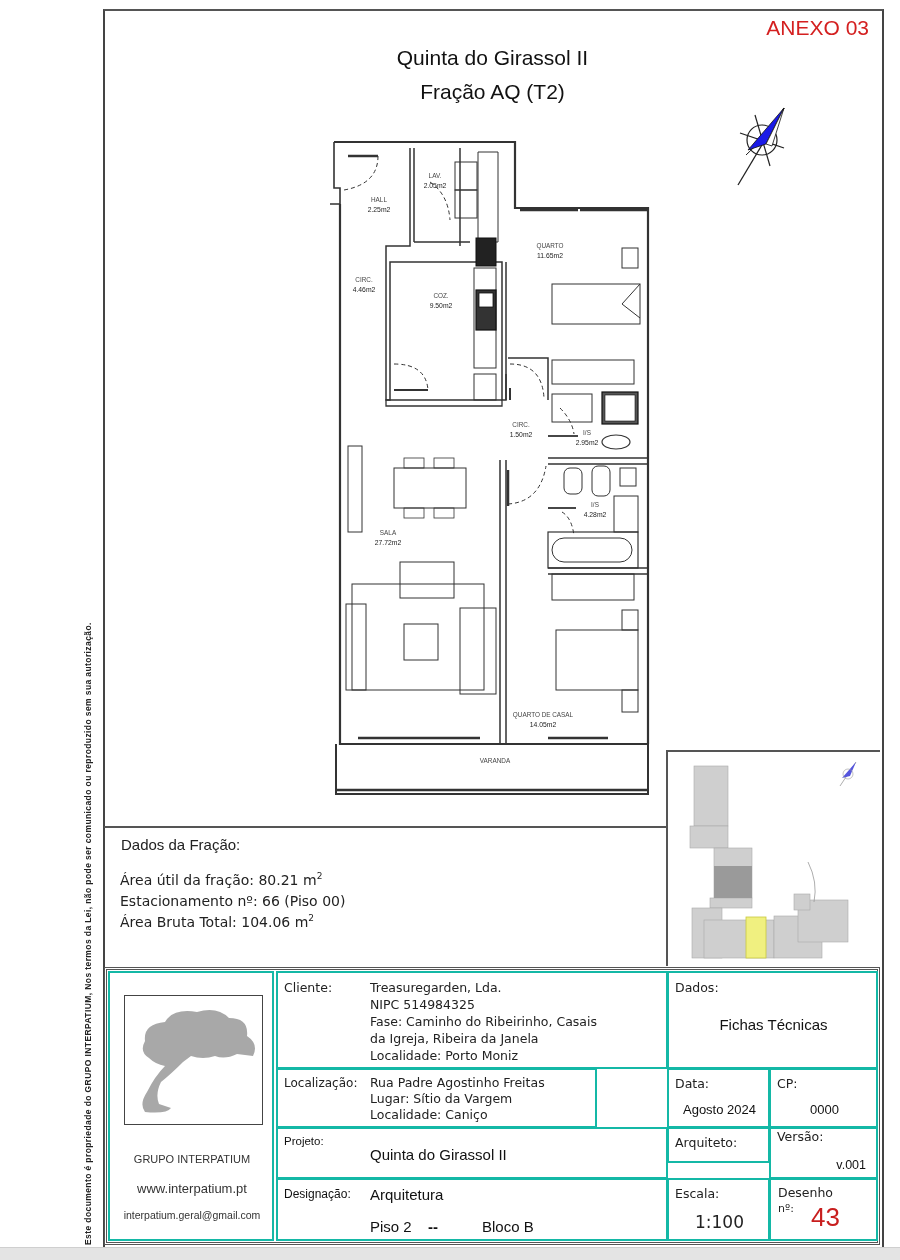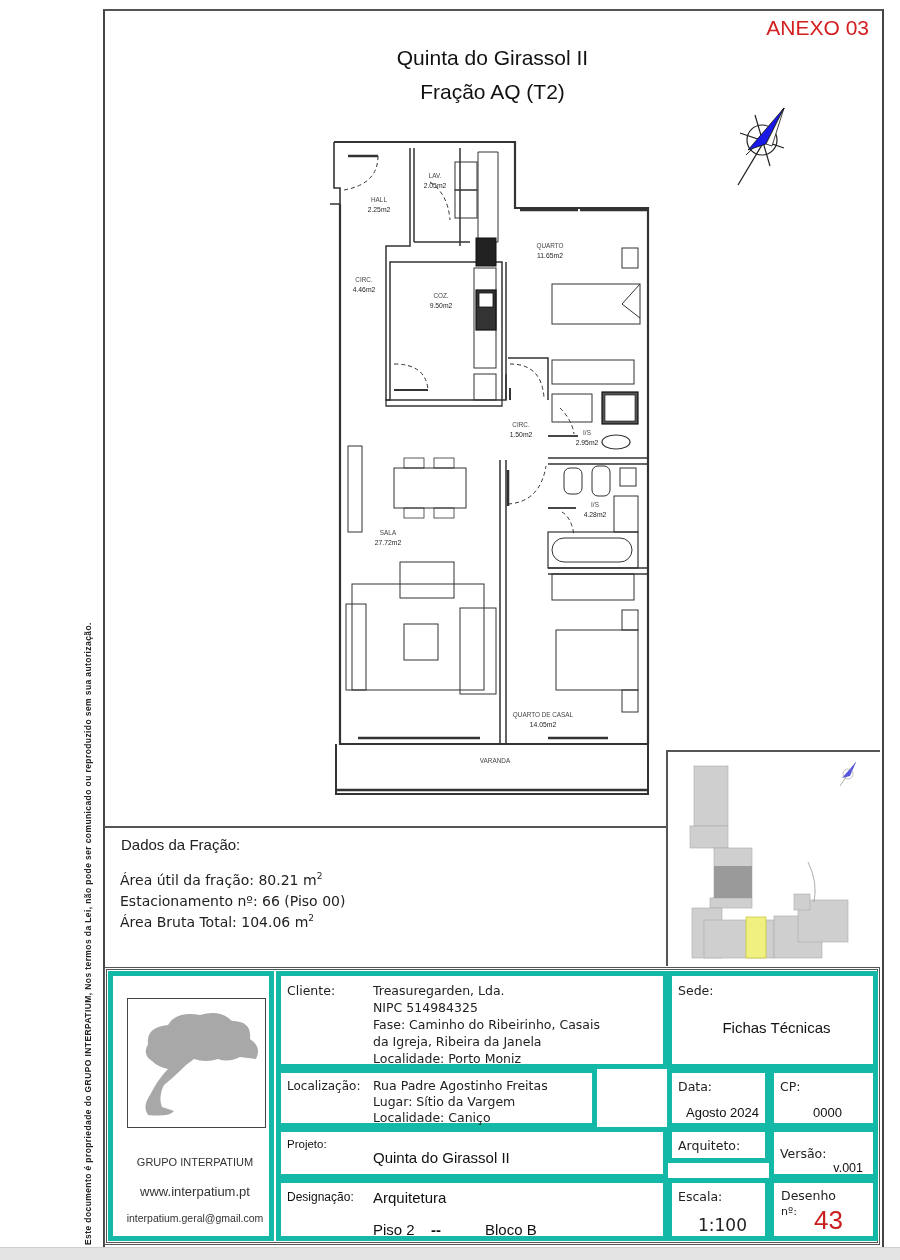--- a/index.html
+++ b/index.html
@@ -7,21 +7,21 @@
   .abs { position:absolute; }
   .frame { left:103px; top:9px; width:777px; height:1240px; border-left:2px solid #444; border-top:2px solid #555; border-right:2px solid #444; }
   .bottom-strip { left:0; top:1247px; width:900px; height:13px; background:#e4e4e4; border-top:1px solid #cfcfcf; }
   .anexo { right:31px; top:16px; color:#d42020; font-size:21px; }
   .title { left:300px; width:385px; text-align:center; font-size:21px; color:#111; line-height:28px; }
   .vtext { left:83px; top:1245px; transform-origin:0 0; transform:rotate(-90deg); font-size:8.5px; font-weight:bold; white-space:nowrap; color:#222; letter-spacing:0.4px; }
   .hline { height:0; border-top:2px solid #555; }
   .dados { left:120px; font-family:"DejaVu Sans", sans-serif; font-size:14px; color:#222; }
   .dados-title { left:121px; top:836px; font-size:15px; color:#222; }
   .tb { left:104px; top:967px; width:776px; height:278px; border:3px double #555; box-sizing:border-box; }
-  .cell { position:absolute; border:5px solid #14b8a6; box-sizing:border-box; }
+  .cell { position:absolute; border:2px solid #14b8a6; box-sizing:border-box; }
   .lbl { font-family:"DejaVu Sans", sans-serif; font-size:12.5px; color:#222; }
   .val { font-family:"DejaVu Sans", sans-serif; font-size:12.5px; color:#222; line-height:17px; }
   .sans { font-family:"Liberation Sans", sans-serif; }
   .room { position:absolute; font-size:7.5px; color:#444; text-align:center; line-height:10px; transform:scaleX(0.85); }
   .room b { font-weight:normal; font-size:8px; color:#222; }
 </style>
 </head>
 <body>
 
 <div class="abs frame"></div>
@@ -219,40 +219,40 @@
 
 <div class="cell" style="left:276px; top:1178px; width:392px; height:63px;">
   <div class="sans" style="position:absolute; left:6px; top:7px; font-size:12px;">Designação:</div>
   <div class="sans" style="position:absolute; left:92px; top:6px; font-size:15px;">Arquitetura</div>
   <div class="sans" style="position:absolute; left:92px; top:38px; font-size:15px;">Piso 2</div>
   <div class="sans" style="position:absolute; left:150px; top:38px; font-size:15px; font-weight:bold;">--</div>
   <div class="sans" style="position:absolute; left:204px; top:38px; font-size:15px;">Bloco B</div>
 </div>
 
 <div class="cell" style="left:667px; top:971px; width:211px; height:98px;">
-  <div class="lbl" style="position:absolute; left:6px; top:7px;">Sede:</div>
+  <div class="lbl" style="position:absolute; left:6px; top:7px;">Dados:</div>
   <div class="sans" style="position:absolute; left:0; width:209px; top:43px; text-align:center; font-size:15px;">Fichas Técnicas</div>
 </div>
 
 <div class="cell" style="left:667px; top:1068px; width:103px; height:60px;">
   <div class="lbl" style="position:absolute; left:6px; top:6px;">Data:</div>
   <div class="sans" style="position:absolute; left:0; width:101px; top:32px; text-align:center; font-size:13px;">Agosto 2024</div>
 </div>
 
 <div class="cell" style="left:769px; top:1068px; width:109px; height:60px;">
   <div class="lbl" style="position:absolute; left:6px; top:6px;">CP:</div>
   <div class="sans" style="position:absolute; left:0; width:107px; top:32px; text-align:center; font-size:13px;">0000</div>
 </div>
 
 <div class="cell" style="left:667px; top:1127px; width:103px; height:36px;">
   <div class="lbl" style="position:absolute; left:6px; top:6px;">Arquiteto:</div>
 </div>
 
 <div class="cell" style="left:769px; top:1127px; width:109px; height:52px;">
-  <div class="lbl" style="position:absolute; left:6px; top:14px;">Versão:</div>
+  <div class="lbl" style="position:absolute; left:6px; top:0;">Versão:</div>
   <div class="sans" style="position:absolute; right:10px; top:29px; font-size:12.5px;">v.001</div>
 </div>
 
 <div class="cell" style="left:667px; top:1178px; width:103px; height:63px;">
   <div class="lbl" style="position:absolute; left:6px; top:6px;">Escala:</div>
   <div class="lbl" style="position:absolute; left:0; width:101px; top:32px; text-align:center; font-size:17px;">1:100</div>
 </div>
 
 <div class="cell" style="left:769px; top:1178px; width:109px; height:63px;">
   <div class="lbl" style="position:absolute; left:7px; top:5px;">Desenho</div>

